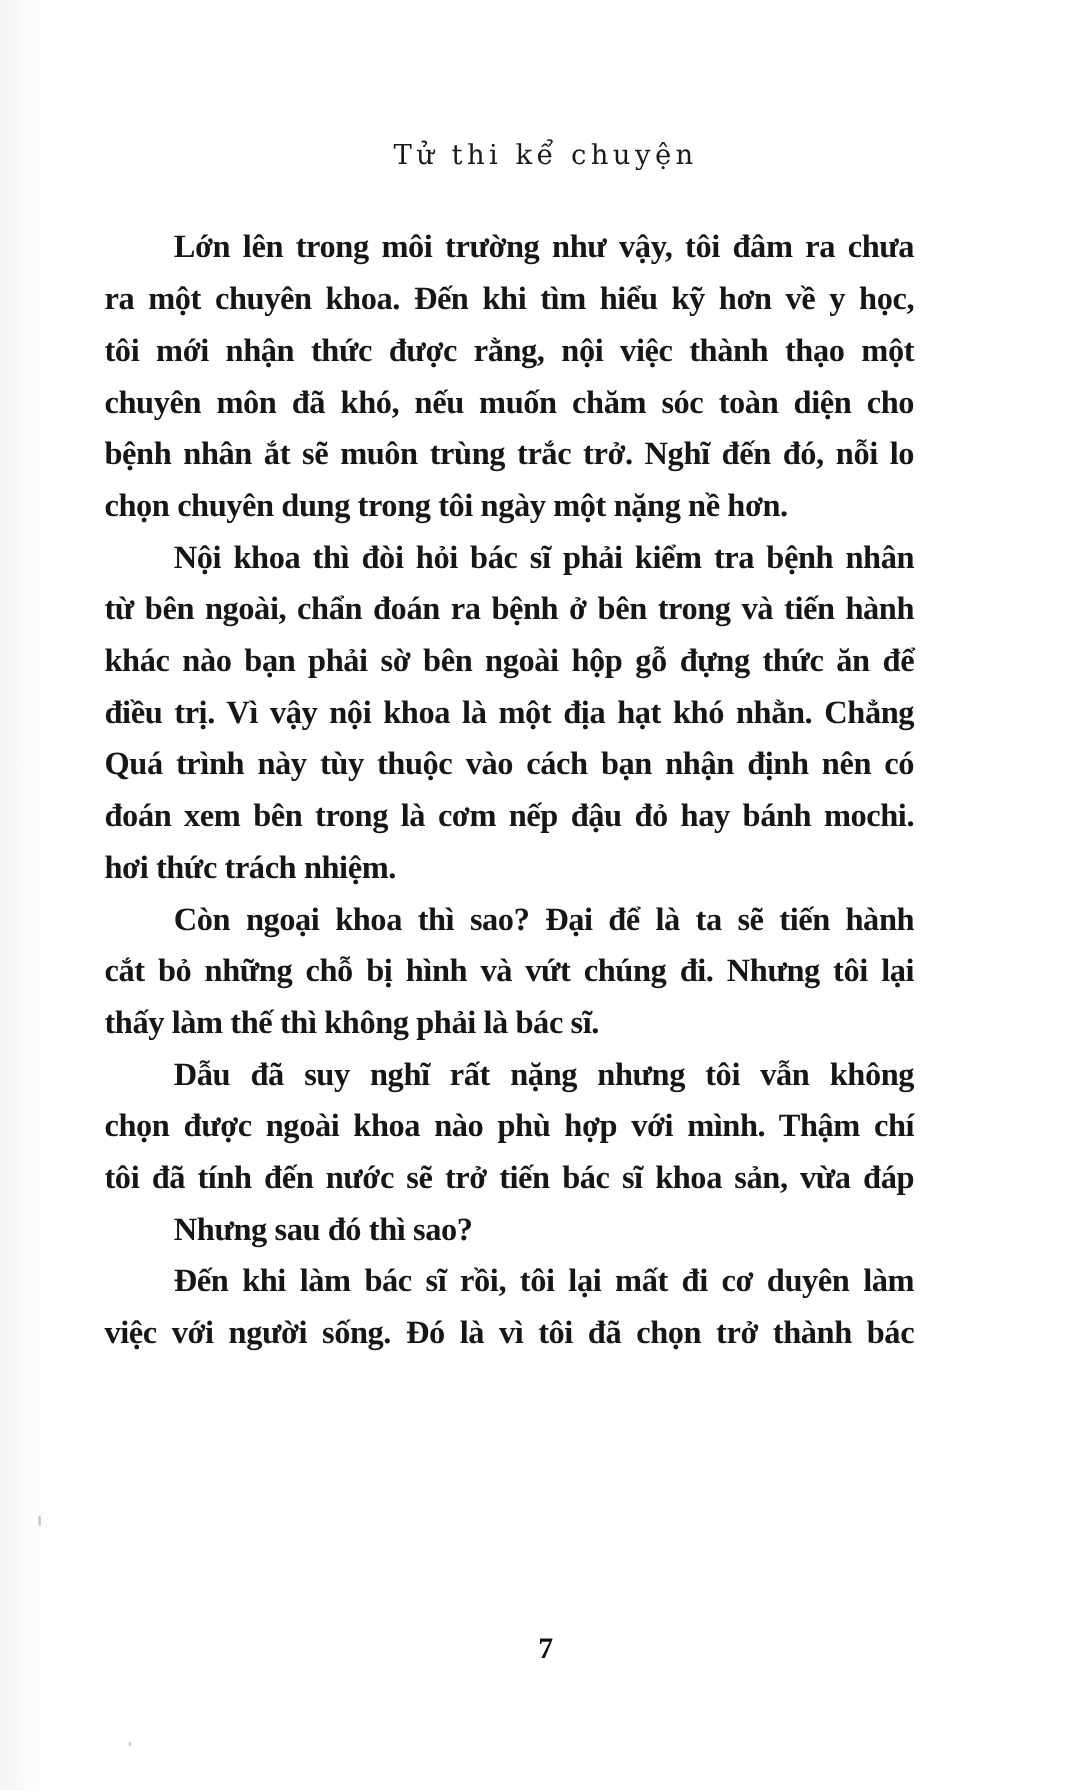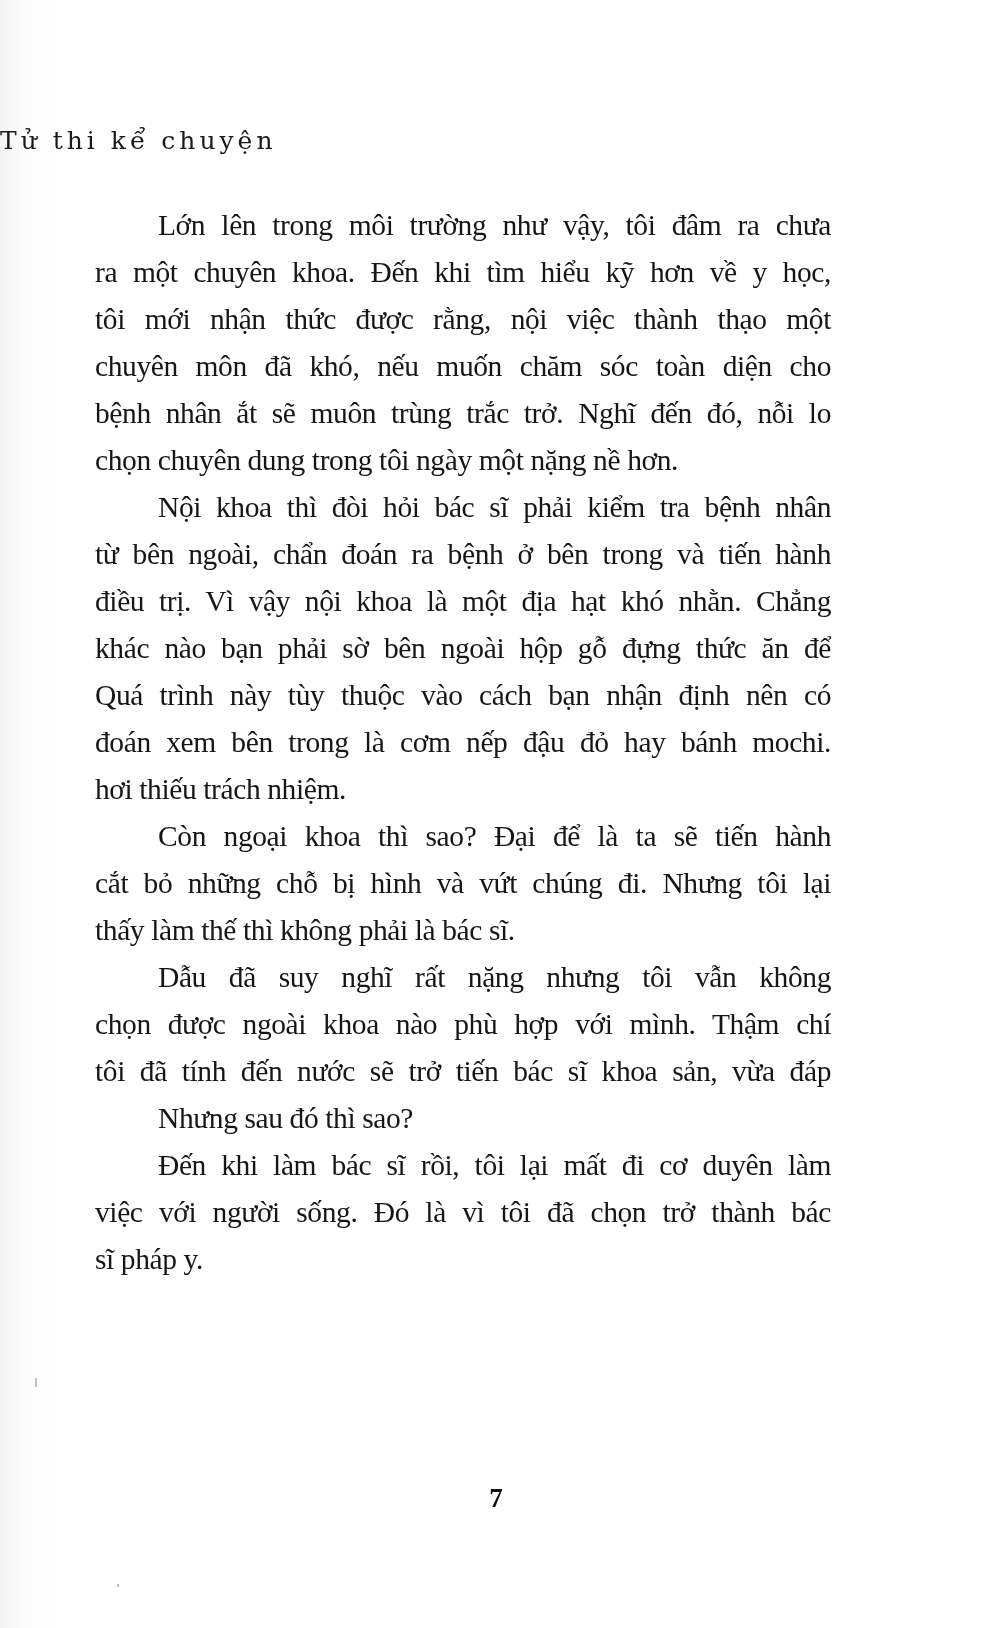--- a/index.html
+++ b/index.html
@@ -19,38 +19,39 @@
       left: 0; top: 0;
       width: 992px;
       height: 1628px;
       background: linear-gradient(90deg, #f4f4f6 0px, #fbfbfc 22px, #ffffff 60px, #ffffff 100%);
     }
     .running-head {
       position: absolute;
       top: 126px;
       left: 0;
       width: 992px;
-      text-align: left;
+      text-align: center;
       font-family: "DejaVu Serif", serif;
       font-size: 25px;
       letter-spacing: 4px;
       color: #1a1a1a;
     }
     .body-text {
       position: absolute;
       top: 202px;
       left: 95px;
       width: 736px;
       font-family: "Liberation Serif", serif;
       font-size: 29.5px;
       line-height: 47px;
       color: #161616;
       text-align: justify;
       text-align-last: left;
       letter-spacing: -0.4px;
+      font-weight: bold;
     }
     .para {
       margin: 0;
       text-indent: 63px;
     }
     .line {
       display: block;
       white-space: nowrap;
       text-align: justify;
       text-align-last: justify;
@@ -102,25 +103,25 @@
       <span class="line">ra một chuyên khoa. Đến khi tìm hiểu kỹ hơn về y học,</span>
       <span class="line">tôi mới nhận thức được rằng, nội việc thành thạo một</span>
       <span class="line">chuyên môn đã khó, nếu muốn chăm sóc toàn diện cho</span>
       <span class="line">bệnh nhân ắt sẽ muôn trùng trắc trở. Nghĩ đến đó, nỗi lo</span>
       <span class="line last">chọn chuyên dung trong tôi ngày một nặng nề hơn.</span>
     </div>
 
     <div class="para">
       <span class="line first">Nội khoa thì đòi hỏi bác sĩ phải kiểm tra bệnh nhân</span>
       <span class="line">từ bên ngoài, chẩn đoán ra bệnh ở bên trong và tiến hành</span>
+      <span class="line">khác nào bạn phải sờ bên ngoài hộp gỗ đựng thức ăn để</span>
       <span class="line">điều trị. Vì vậy nội khoa là một địa hạt khó nhằn. Chẳng</span>
-      <span class="line">khác nào bạn phải sờ bên ngoài hộp gỗ đựng thức ăn để</span>
       <span class="line">Quá trình này tùy thuộc vào cách bạn nhận định nên có</span>
       <span class="line">đoán xem bên trong là cơm nếp đậu đỏ hay bánh mochi.</span>
-      <span class="line last">hơi thiếu trách nhiệm.</span>
+      <span class="line last">hơi thức trách nhiệm.</span>
     </div>
 
     <div class="para">
       <span class="line first">Còn ngoại khoa thì sao? Đại để là ta sẽ tiến hành</span>
       <span class="line">cắt bỏ những chỗ bị hình và vứt chúng đi. Nhưng tôi lại</span>
       <span class="line last">thấy làm thế thì không phải là bác sĩ.</span>
     </div>
 
     <div class="para">
       <span class="line first">Dẫu đã suy nghĩ rất nặng nhưng tôi vẫn không</span>
@@ -128,18 +129,17 @@
       <span class="line">tôi đã tính đến nước sẽ trở tiến bác sĩ khoa sản, vừa đáp</span>
     </div>
 
     <div class="para">
       <span class="line first last">Nhưng sau đó thì sao?</span>
     </div>
 
     <div class="para">
       <span class="line first">Đến khi làm bác sĩ rồi, tôi lại mất đi cơ duyên làm</span>
       <span class="line">việc với người sống. Đó là vì tôi đã chọn trở thành bác</span>
-      <span class="line last">sĩ pháp y.</span>
     </div>
   </div>
 
   <div class="page-number">7</div>
 </div>
 
 </body></html>

